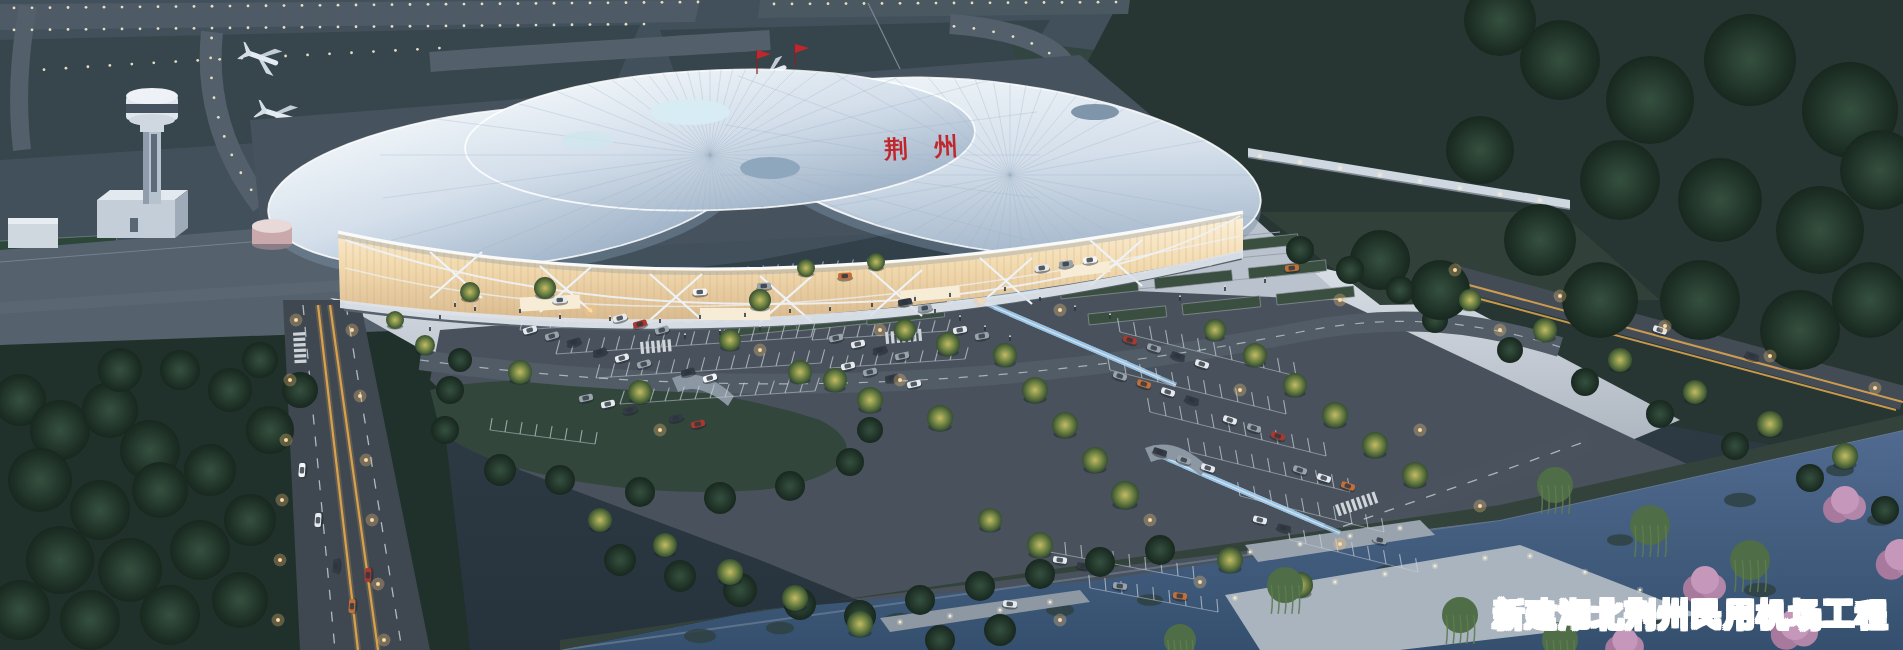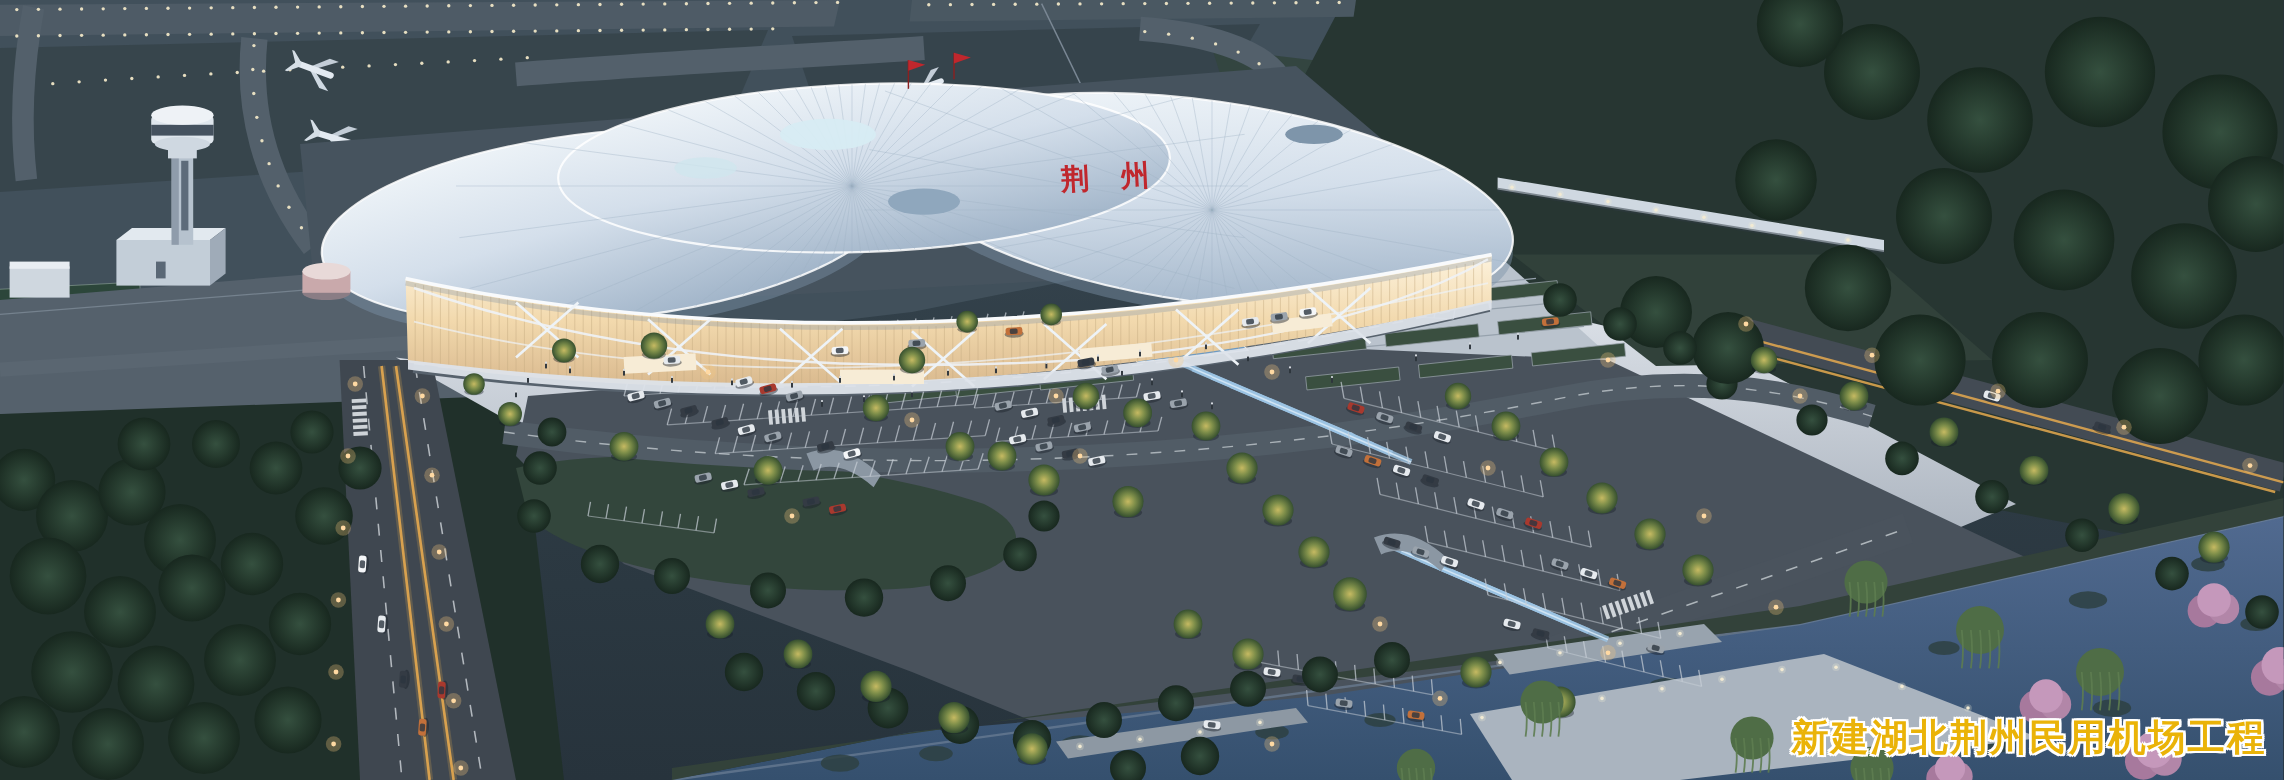--- a/index.html
+++ b/index.html
@@ -1,20 +1,20 @@
 <!DOCTYPE html>
 <html><head>
 <meta charset="utf-8">
 <style>
   html,body{margin:0;padding:0;background:#1c262c;}
   .stage{position:relative;width:1903px;height:650px;overflow:hidden;font-family:"Liberation Sans",sans-serif;}
   .stage svg{position:absolute;left:0;top:0;}
   .caption{
     position:absolute;right:14px;bottom:14px;
-    font-size:31px;font-weight:700;letter-spacing:2px;color:#eab308;
+    font-size:31px;font-weight:700;letter-spacing:2px;color:#ffffff;
     text-shadow:-2px 0 0 #fff,2px 0 0 #fff,0 -2px 0 #fff,0 2px 0 #fff,
                 -2px -2px 0 #fff,2px 2px 0 #fff,-2px 2px 0 #fff,2px -2px 0 #fff;
     font-family:Liberation Serif, serif;
   }
 </style>
 </head>
 <body>
 
 <div class="stage">
 <svg width="1903" height="650" viewBox="0 0 1903 650">

